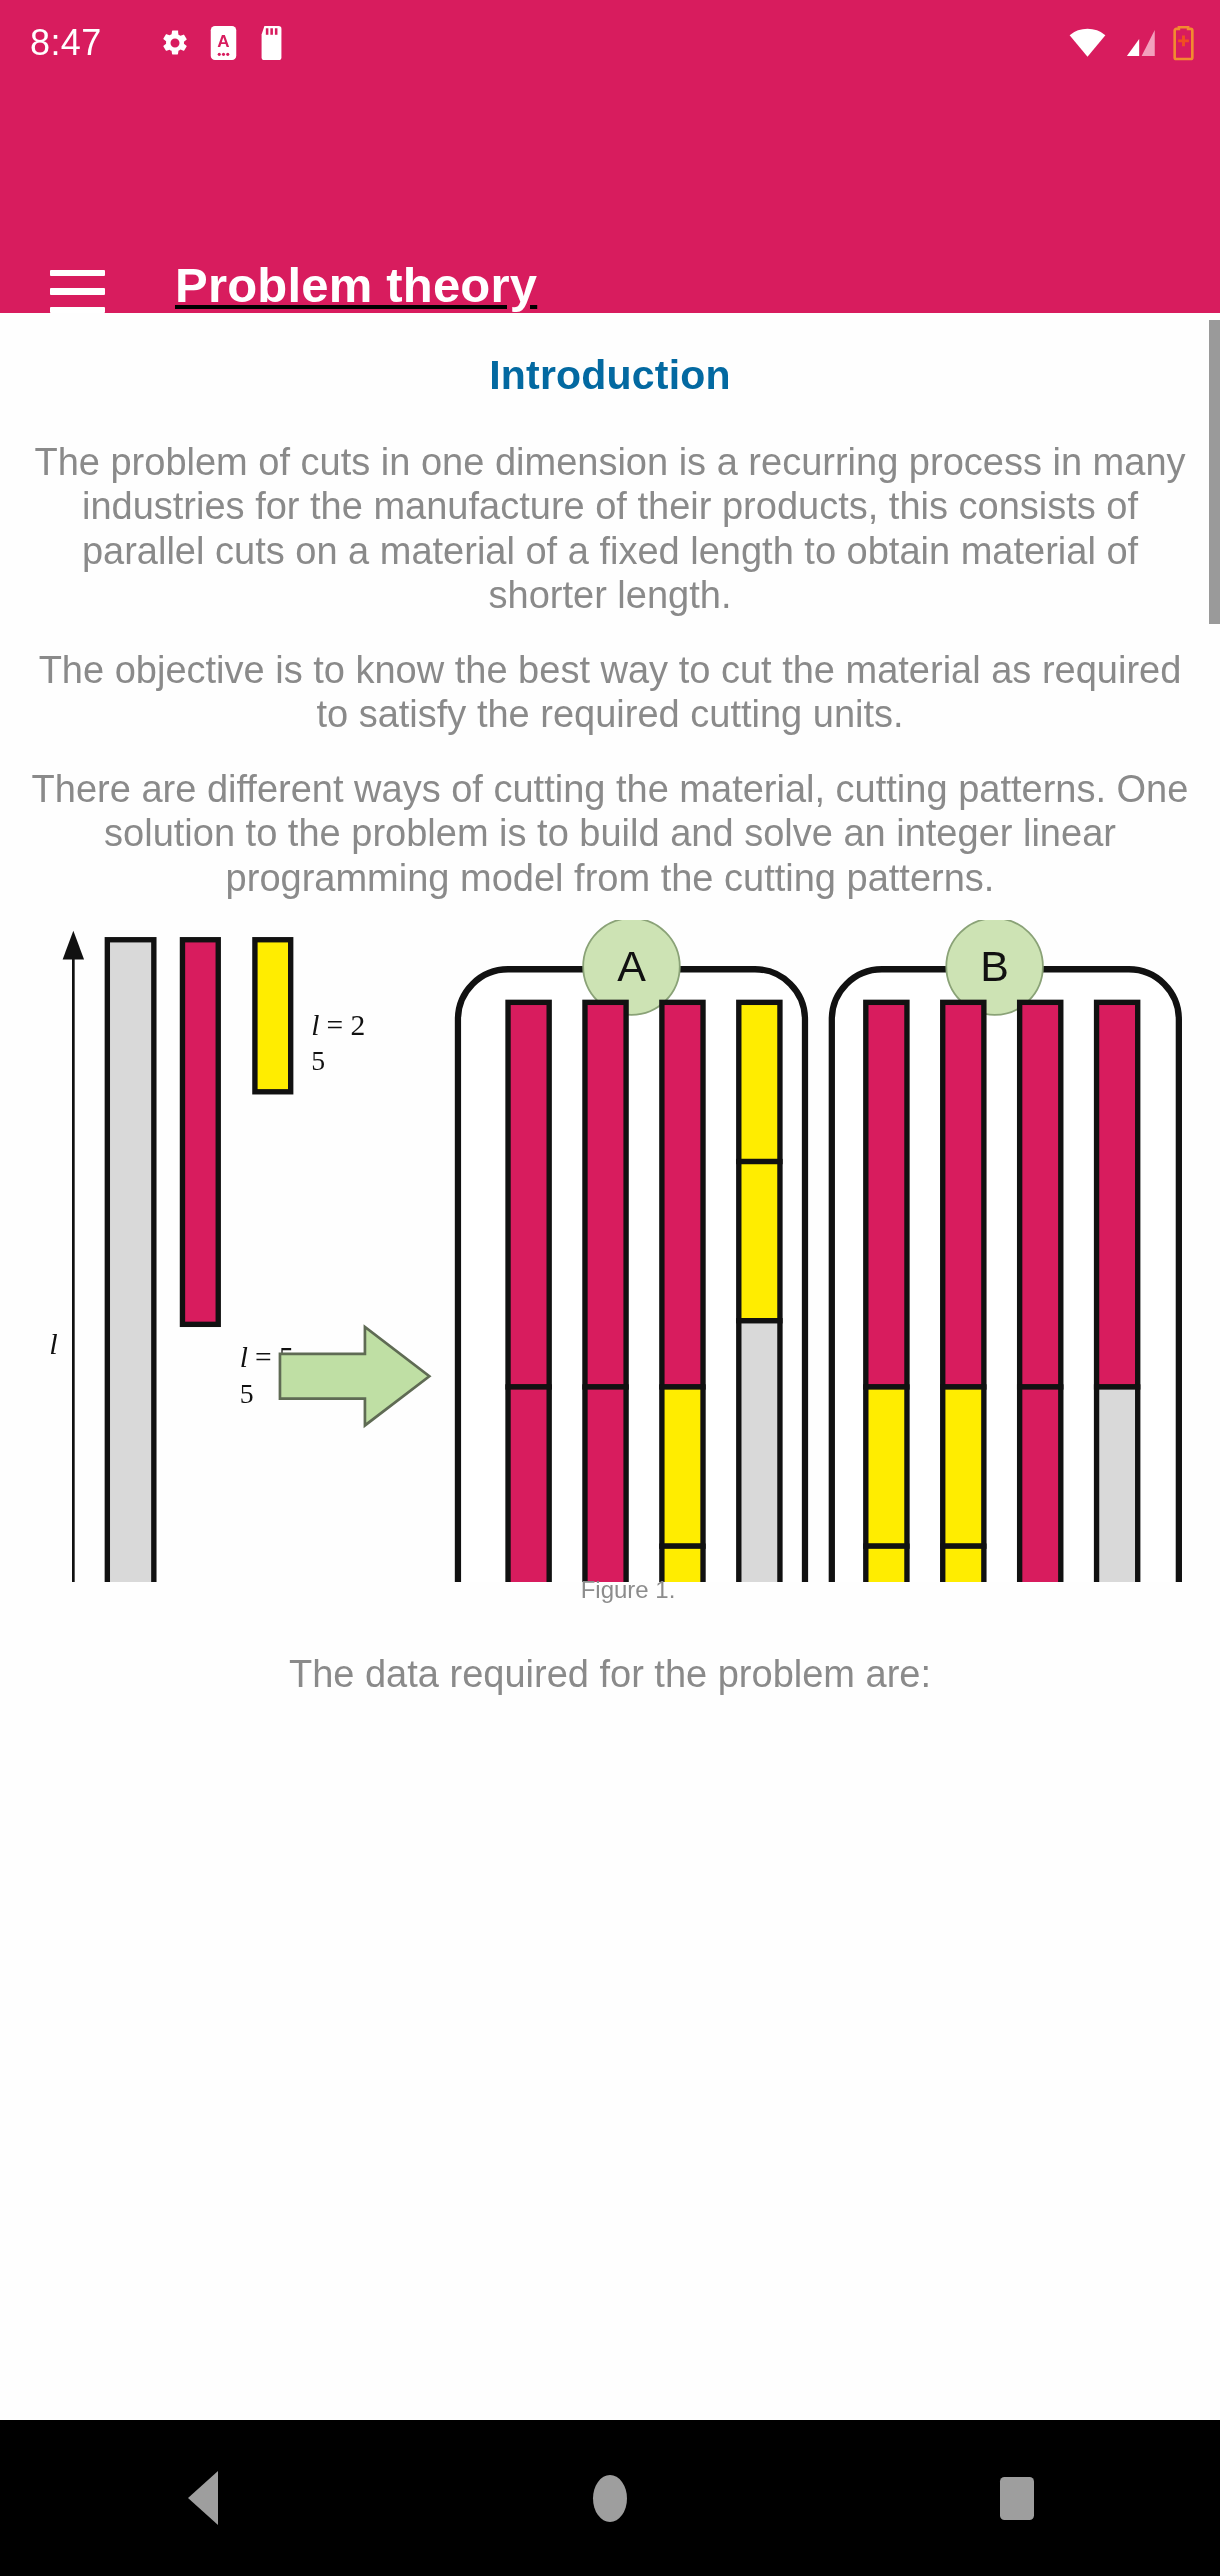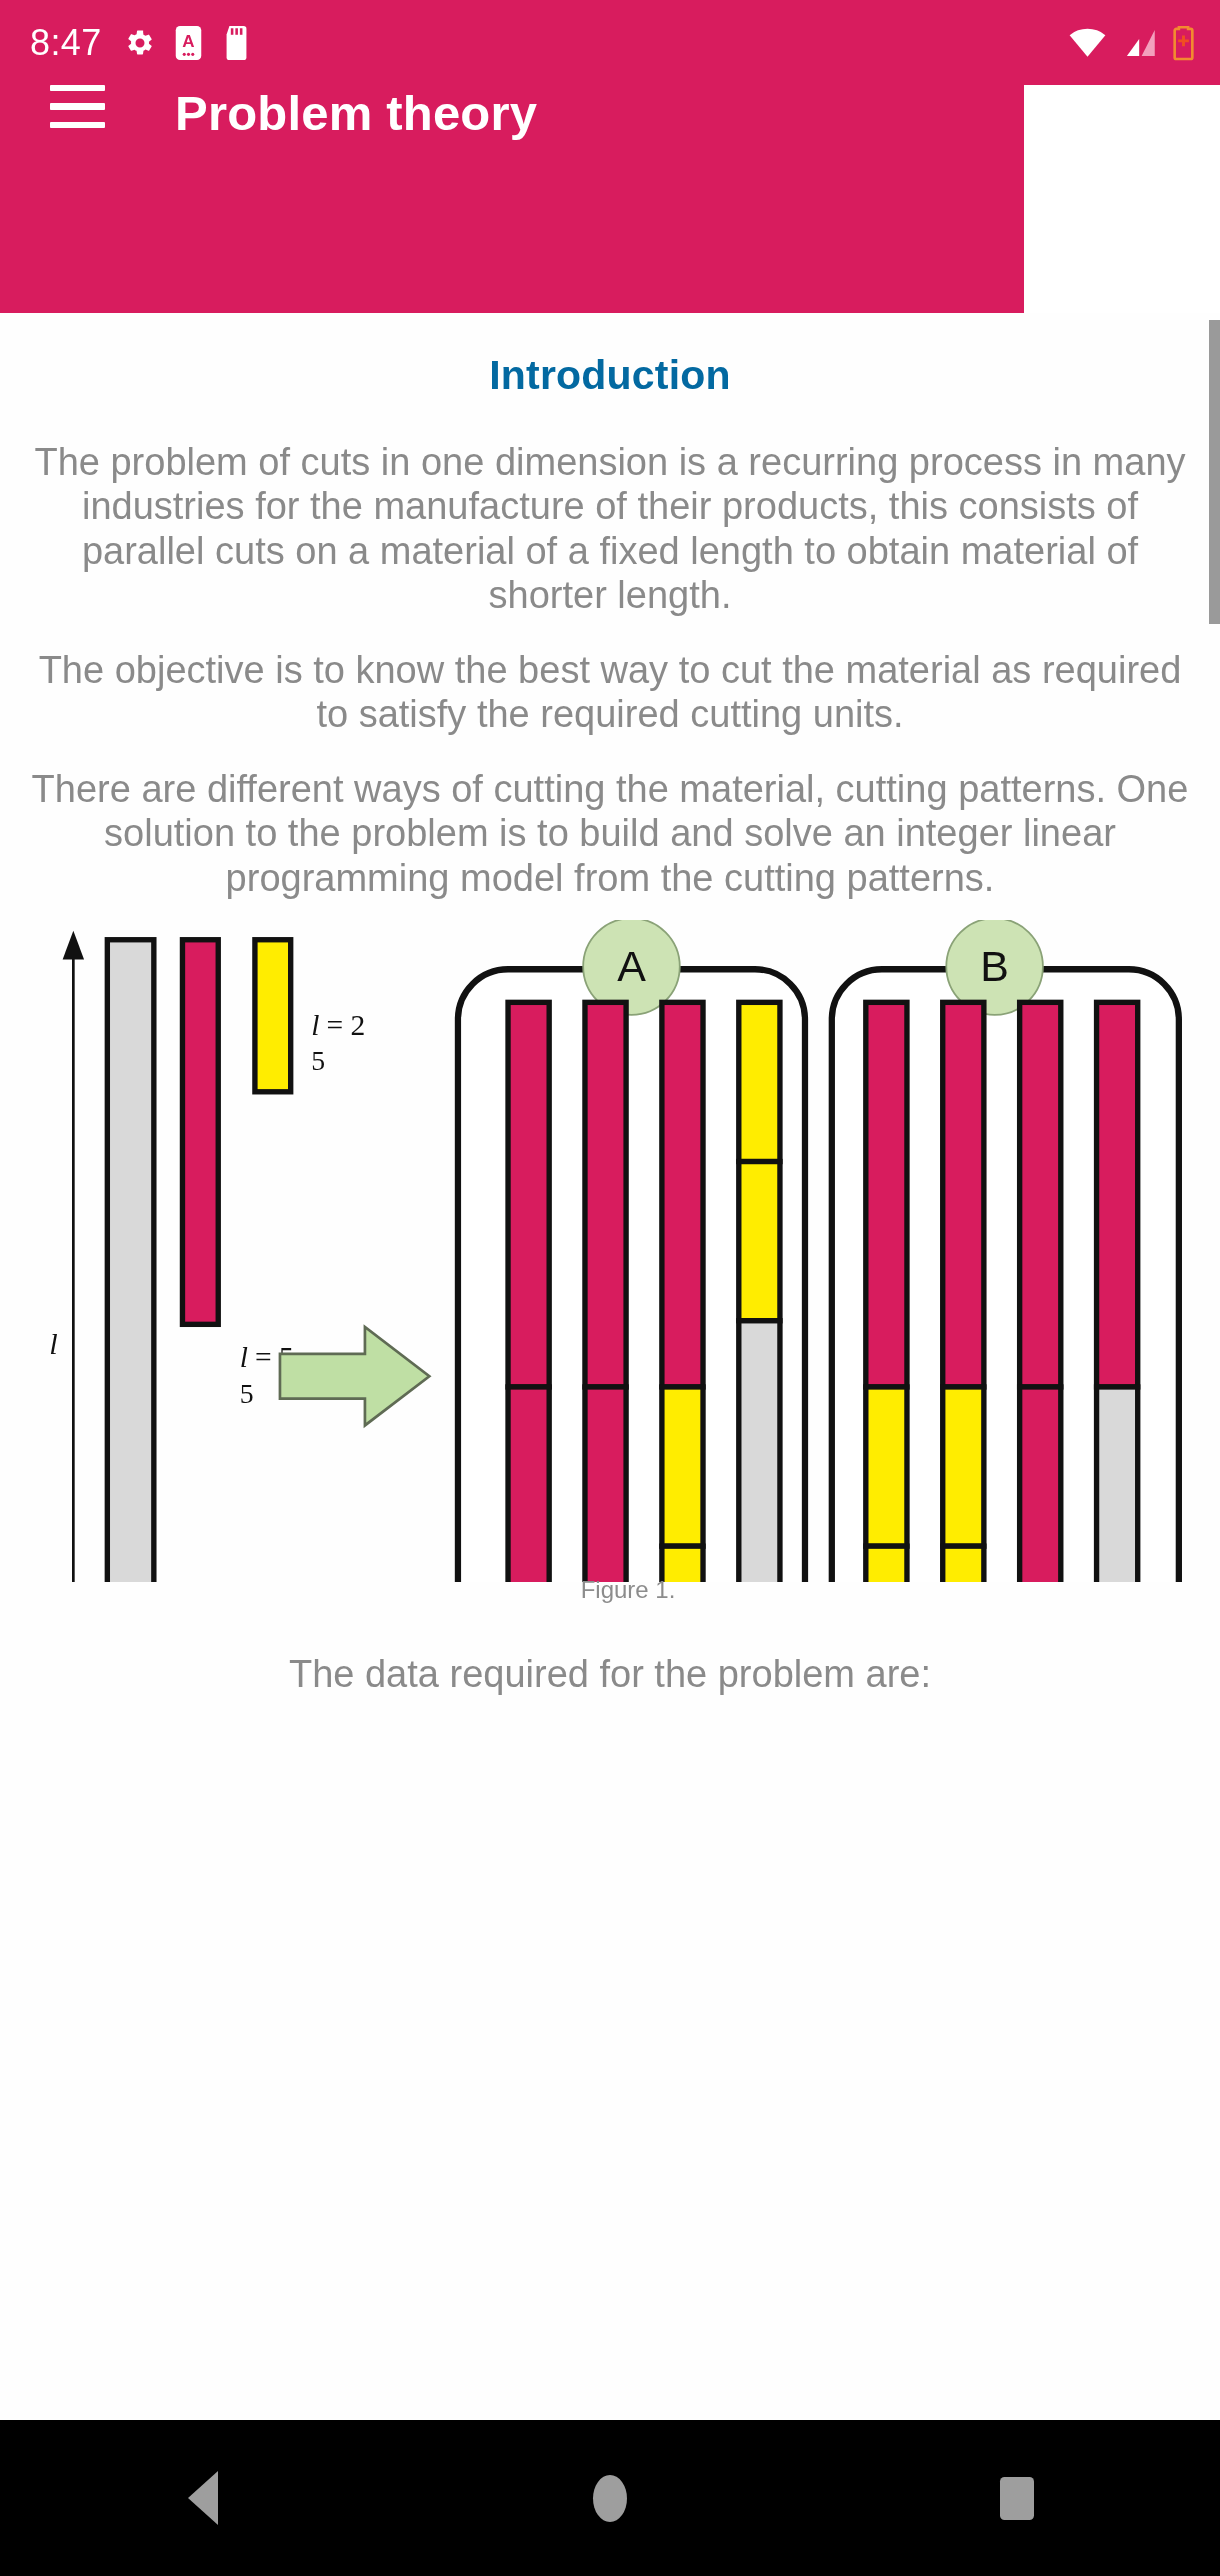--- a/index.html
+++ b/index.html
@@ -9,33 +9,34 @@
     background: #ffffff;
     overflow: hidden;
   }
   #app { position: relative; width: 1220px; height: 2576px; background:#fff; }
 
   
   .status-bar {
     position: absolute; top:0; left:0; width:1220px; height:85px;
     background:#d81c5e; display:flex; align-items:center;
     padding: 0 25px 0 30px;
+    gap: 35px;
   }
   .status-time {
     color:#ffffff; font-size:36px; font-weight:400; letter-spacing:0.4px;
     font-family:"Liberation Sans", sans-serif;
   }
   .status-left-icons { display:flex; align-items:center; gap:19.7px; margin-left:23px; }
   .status-right { margin-left:auto; display:flex; align-items:center; gap:14.3px; }
   .si { display:block; }
 
   
   .app-bar {
-    position:absolute; top:85px; left:0; width:1024px; height:228px;
-    background:#d81c5e; display:flex; align-items:flex-start; padding-left:50px;
+    position:absolute; top:85px; left:0; width:1220px; height:228px;
+    background:#d81c5e; display:flex; align-items:flex-end; padding-left:50px;text-decoration:underline;
   }
   .hamburger { width:55px; height:43px; display:flex; flex-direction:column;
     justify-content:space-between; cursor:pointer; }
   .hamburger span { display:block; height:6.3px; width:100%; background:#fff; border-radius:0.9px; }
   .app-title {
     color:#ffffff; font-size:49px; font-weight:bold; margin-left:70px;
     letter-spacing:0.2px; white-space:nowrap;
   }
 
   

